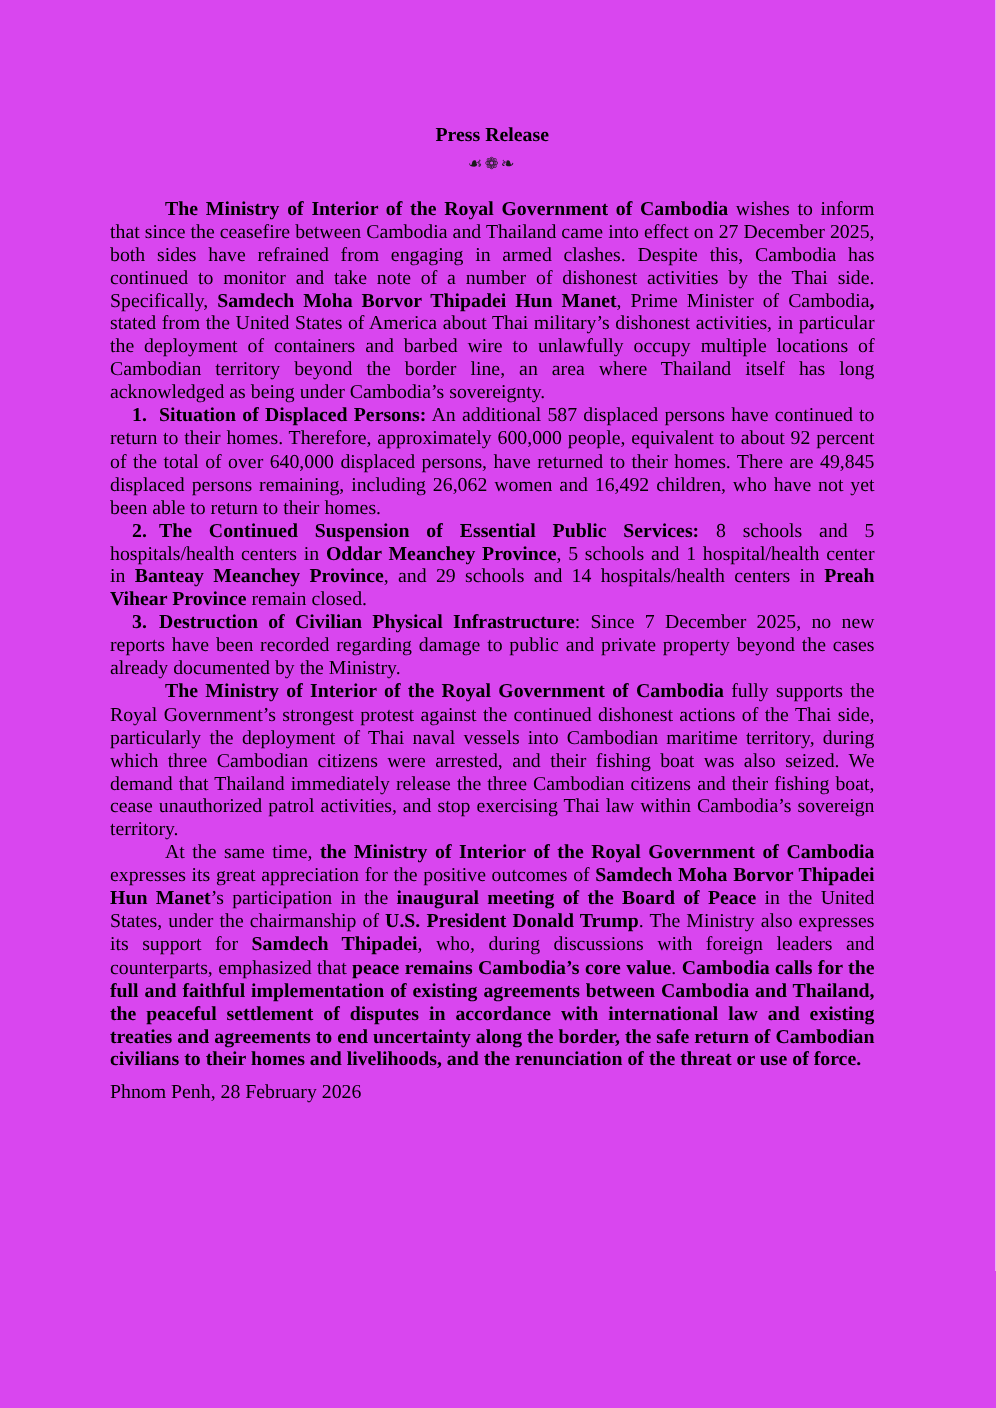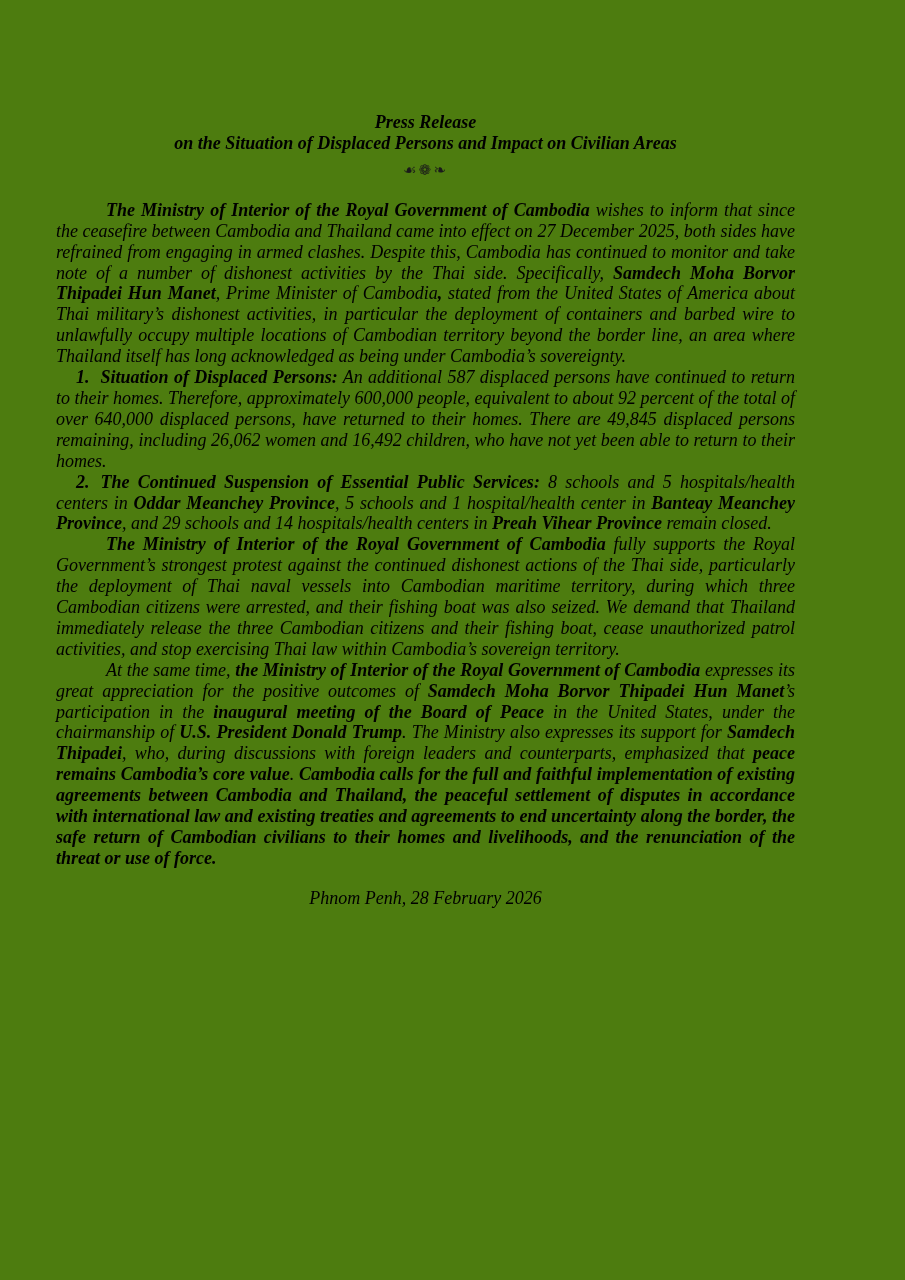--- a/index.html
+++ b/index.html
@@ -4,29 +4,28 @@
 <style>
   html, body {
     margin: 0;
     padding: 0;
     background: #ffffff;
   }
   .page {
     position: relative;
     width: 905px;
     height: 1280px;
-    background: #4d7c0f;
+    background: #d946ef;
     color: #000000;
     font-family: "Liberation Serif", serif;
     font-size: 18px;
     line-height: 20.9px;
     overflow: hidden;
     box-sizing: border-box;
-    padding: 112px 110px 0 56px;
-    font-style: italic;
+    padding: 112px 110px 0 100px;
   }
   .title-block {
     text-align: center;
     font-weight: bold;
   }
   .title-line { white-space: nowrap; }
   .ornament {
     text-align: center;
     font-family: "DejaVu Sans", sans-serif;
     font-size: 15px;
@@ -39,34 +38,34 @@
   .doc-body p.para {
     margin: 0;
     text-align: justify;
     text-indent: 50px;
   }
   .doc-body p.para.numbered {
     text-indent: 20px;
   }
   .num { margin-right: 11px; }
   .signature {
-    margin-top: 19px;
-    text-align: center;
+    margin-top: 9px;
+    text-align: left;
   }
 </style>
 </head>
 <body>
 
 <div class="page">
   <div class="title-block">
     <div class="title-line">Press Release</div>
-    <div class="title-line">on the Situation of Displaced Persons and Impact on Civilian Areas</div>
   </div>
   <div class="ornament">☙❁❧</div>
   <div class="doc-body">
       <p class="para"><b>The Ministry of Interior of the Royal Government of Cambodia</b><span> wishes to inform that since the ceasefire between Cambodia and Thailand came into effect on 27 December 2025, both sides have refrained from engaging in armed clashes. Despite this, Cambodia has continued to monitor and take note of a number of dishonest activities by the Thai side. Specifically, </span><b>Samdech Moha Borvor Thipadei Hun Manet</b><span>, Prime Minister of Cambodia</span><b>,</b><span> stated from the United States of America about Thai military’s dishonest activities, in particular the deployment of containers and barbed wire to unlawfully occupy multiple locations of Cambodian territory beyond the border line, an area where Thailand itself has long acknowledged as being under Cambodia’s sovereignty.</span></p>
       <p class="para numbered"><b class="num">1.</b><b>Situation of Displaced Persons:</b><span> An additional 587 displaced persons have continued to return to their homes. Therefore, approximately 600,000 people, equivalent to about 92 percent of the total of over 640,000 displaced persons, have returned to their homes. There are 49,845 displaced persons remaining, including 26,062 women and 16,492 children, who have not yet been able to return to their homes.</span></p>
       <p class="para numbered"><b class="num">2.</b><b>The Continued Suspension of Essential Public Services:</b><span> 8 schools and 5 hospitals/health centers in </span><b>Oddar Meanchey Province</b><span>, 5 schools and 1 hospital/health center in </span><b>Banteay Meanchey Province</b><span>, and 29 schools and 14 hospitals/health centers in </span><b>Preah Vihear Province</b><span> remain closed.</span></p>
+      <p class="para numbered"><b class="num">3.</b><b>Destruction of Civilian Physical Infrastructure</b><span>: Since 7 December 2025, no new reports have been recorded regarding damage to public and private property beyond the cases already documented by the Ministry.</span></p>
       <p class="para"><b>The Ministry of Interior of the Royal Government of Cambodia</b><span> fully supports the Royal Government’s strongest protest against the continued dishonest actions of the Thai side, particularly the deployment of Thai naval vessels into Cambodian maritime territory, during which three Cambodian citizens were arrested, and their fishing boat was also seized. We demand that Thailand immediately release the three Cambodian citizens and their fishing boat, cease unauthorized patrol activities, and stop exercising Thai law within Cambodia’s sovereign territory.</span></p>
       <p class="para"><span>At the same time, </span><b>the Ministry of Interior of the Royal Government of Cambodia</b><span> expresses its great appreciation for the positive outcomes of </span><b>Samdech Moha Borvor Thipadei Hun Manet</b><span>’s participation in the </span><b>inaugural meeting of the Board of Peace</b><span> in the United States, under the chairmanship of </span><b>U.S. President Donald Trump</b><span>. The Ministry also expresses its support for </span><b>Samdech Thipadei</b><span>, who, during discussions with foreign leaders and counterparts, emphasized that </span><b>peace remains Cambodia’s core value</b><span>. </span><b>Cambodia calls for the full and faithful implementation of existing agreements between Cambodia and Thailand, the peaceful settlement of disputes in accordance with international law and existing treaties and agreements to end uncertainty along the border, the safe return of Cambodian civilians to their homes and livelihoods, and the renunciation of the threat or use of force.</b></p>
     </div>
   <div class="signature">Phnom Penh, 28 February 2026</div>
 </div>
 
 </body></html>

